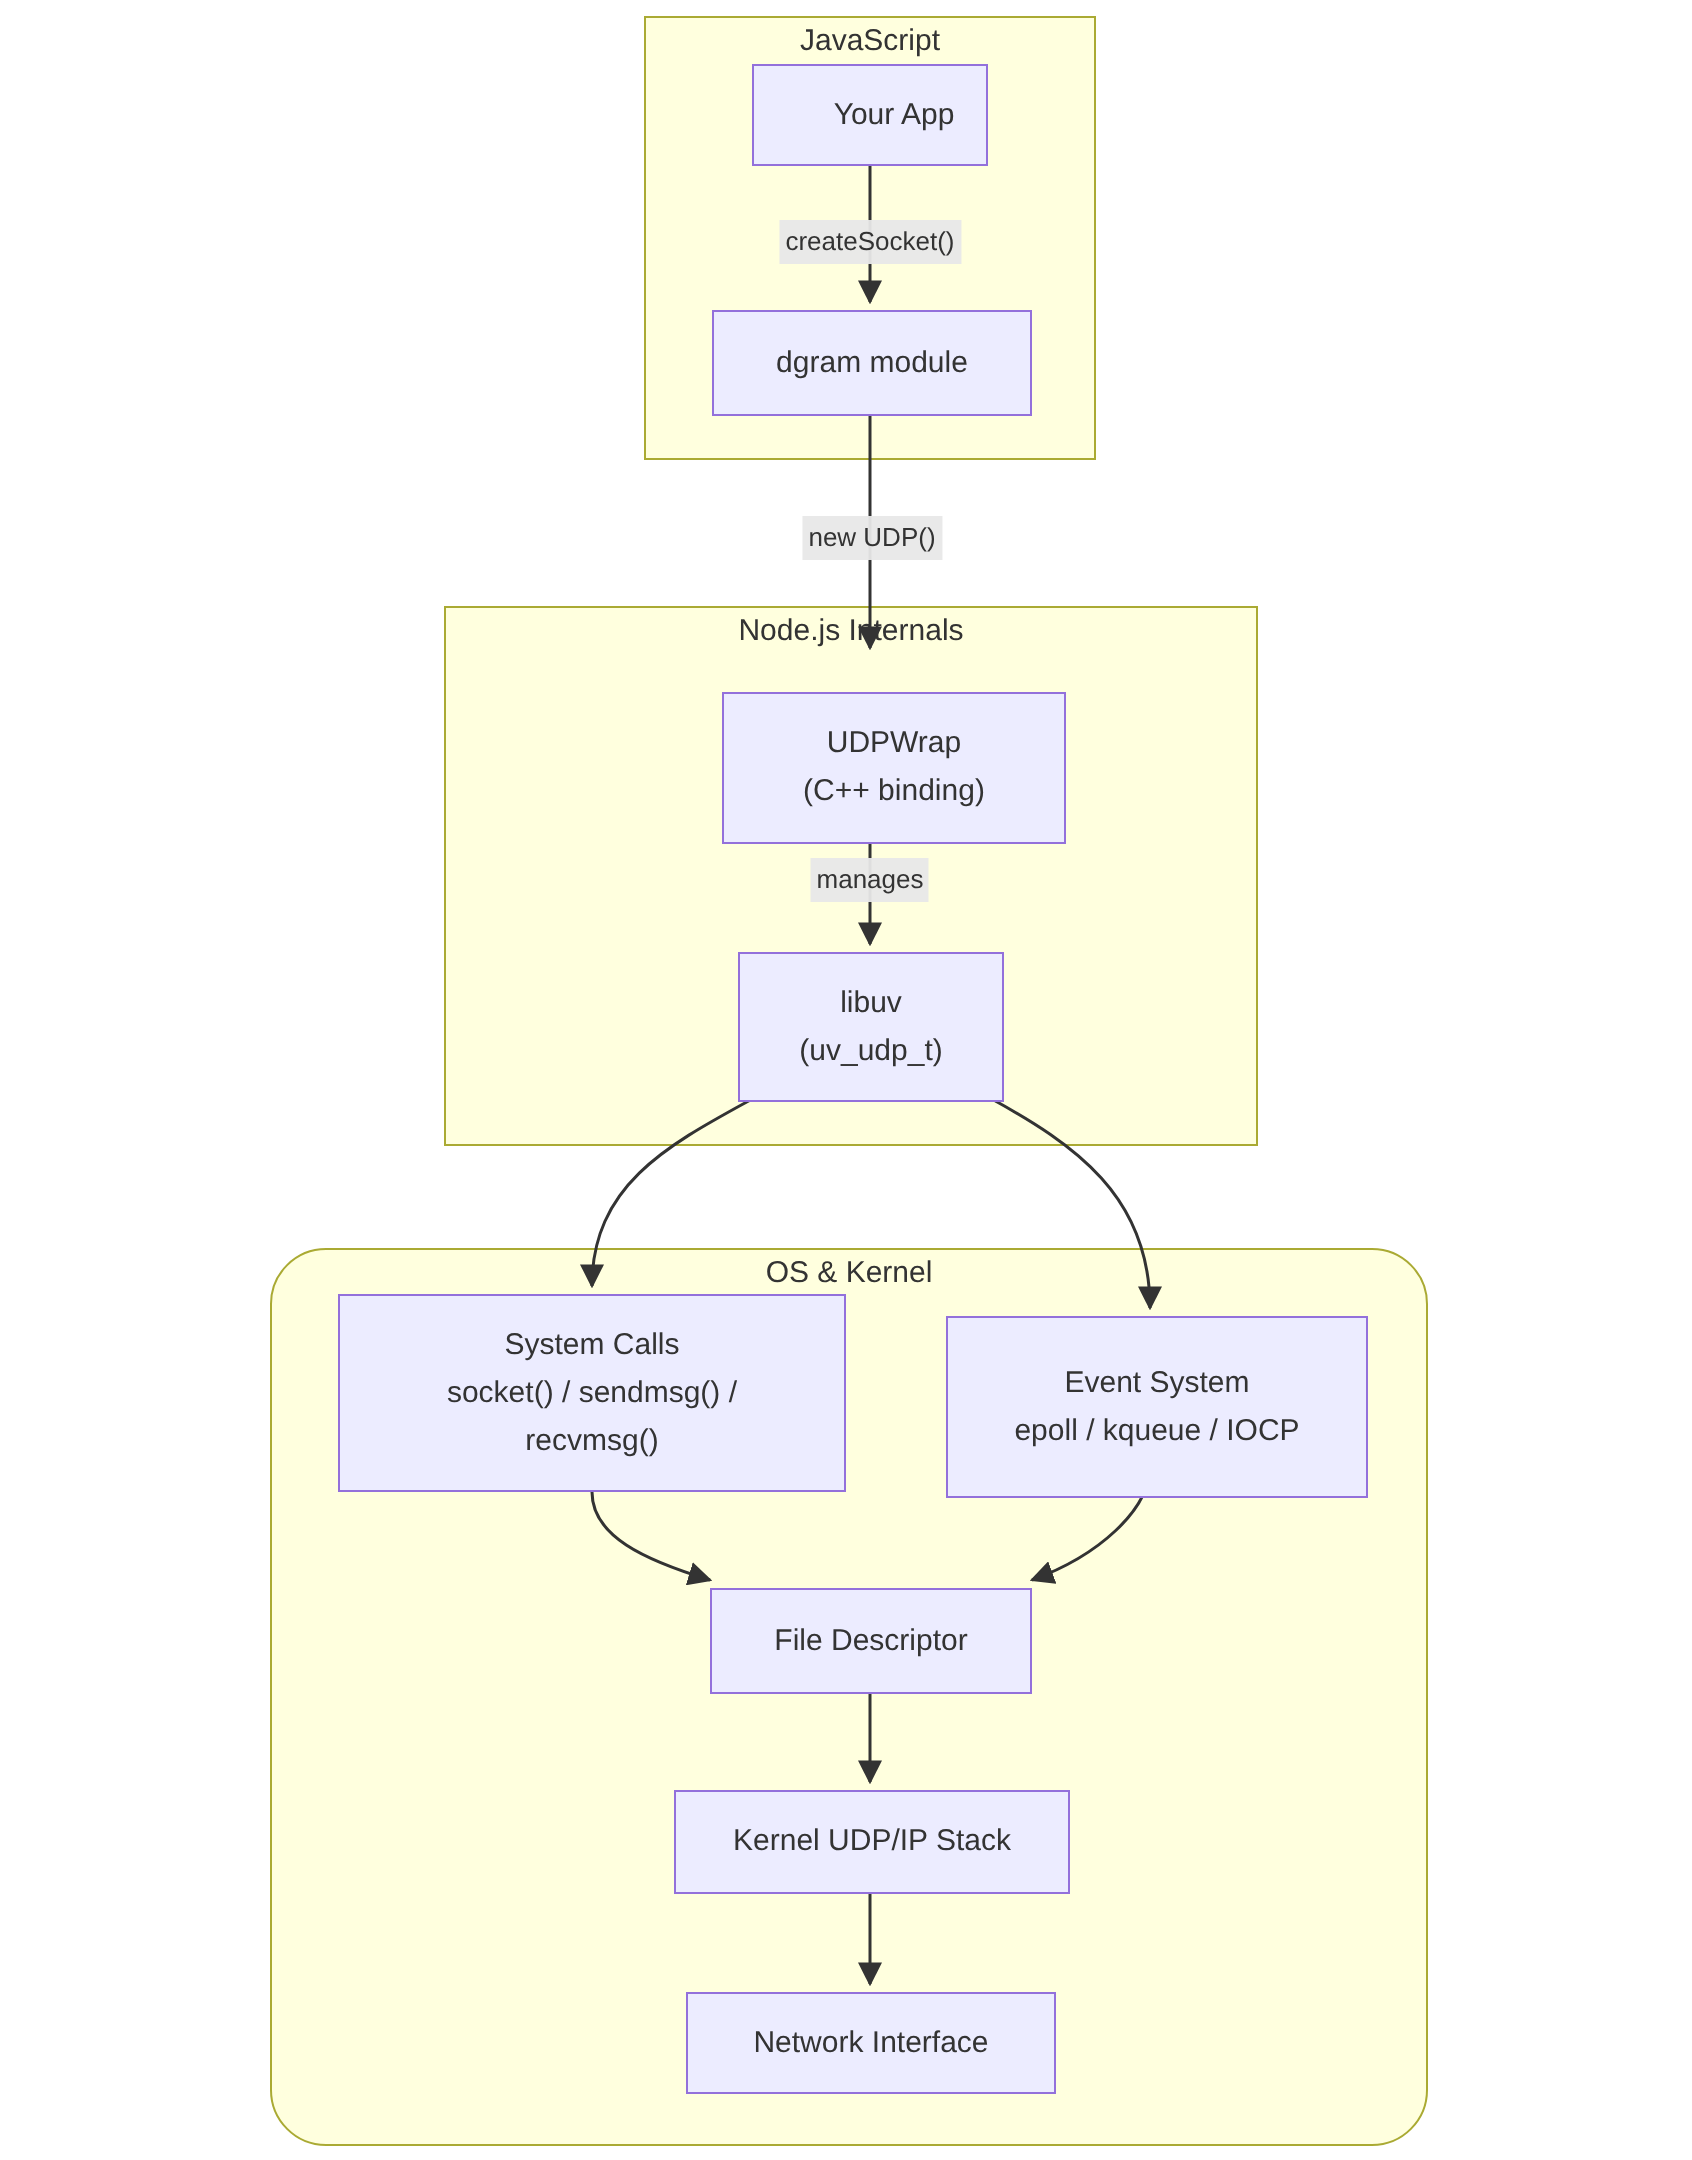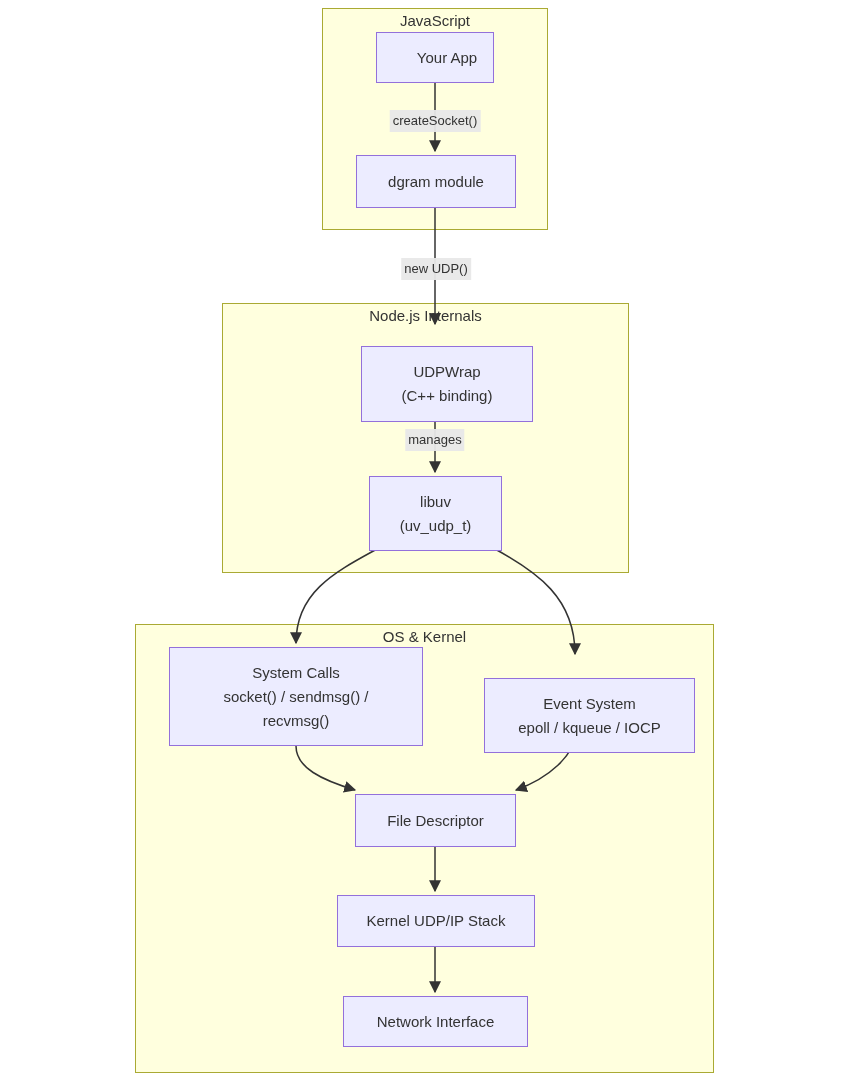--- a/index.html
+++ b/index.html
@@ -73,21 +73,21 @@
 <div class="canvas">
 
   <div class="container-box" style="left:322px; top:8px; width:226px; height:222px;">
     <div class="container-title">JavaScript</div>
   </div>
 
   <div class="container-box" style="left:222px; top:303px; width:407px; height:270px;text-decoration:underline;">
     <div class="container-title">Node.js Internals</div>
   </div>
 
-  <div class="container-box" style="left:135px; top:624px; width:579px; height:449px;">
+  <div class="container-box" style="left:135px; top:624px; width:579px; height:449px;border-radius:28px;">
     <div class="container-title">OS &amp; Kernel</div>
   </div>
 
   <svg class="edges" width="846" height="1080" viewBox="0 0 846 1080">
     <defs>
       <marker id="arrow" viewBox="0 0 10 10" refX="9" refY="5" markerWidth="8" markerHeight="8" orient="auto-start-reverse">
         <path d="M 0 0 L 10 5 L 0 10 z" fill="#333333"></path>
       </marker>
     </defs>
     <path class="edge-path" d="M 435 83 L 435 151" marker-end="url(#arrow)"></path>
@@ -118,21 +118,21 @@
     <div>libuv</div>
     <div>(uv_udp_t)</div>
   </div>
 
   <div class="node" style="left:169px; top:647px; width:254px; height:99px;">
     <div>System Calls</div>
     <div>socket() / sendmsg() /</div>
     <div>recvmsg()</div>
   </div>
 
-  <div class="node" style="left:484px; top:658px; width:211px; height:75px;margin-top:20px;">
+  <div class="node" style="left:473px; top:658px; width:211px; height:91px;">
     <div>Event System</div>
     <div>epoll / kqueue / IOCP</div>
   </div>
 
   <div class="node" style="left:355px; top:794px; width:161px; height:53px;">
     <div>File Descriptor</div>
   </div>
 
   <div class="node" style="left:337px; top:895px; width:198px; height:52px;">
     <div>Kernel UDP/IP Stack</div>

